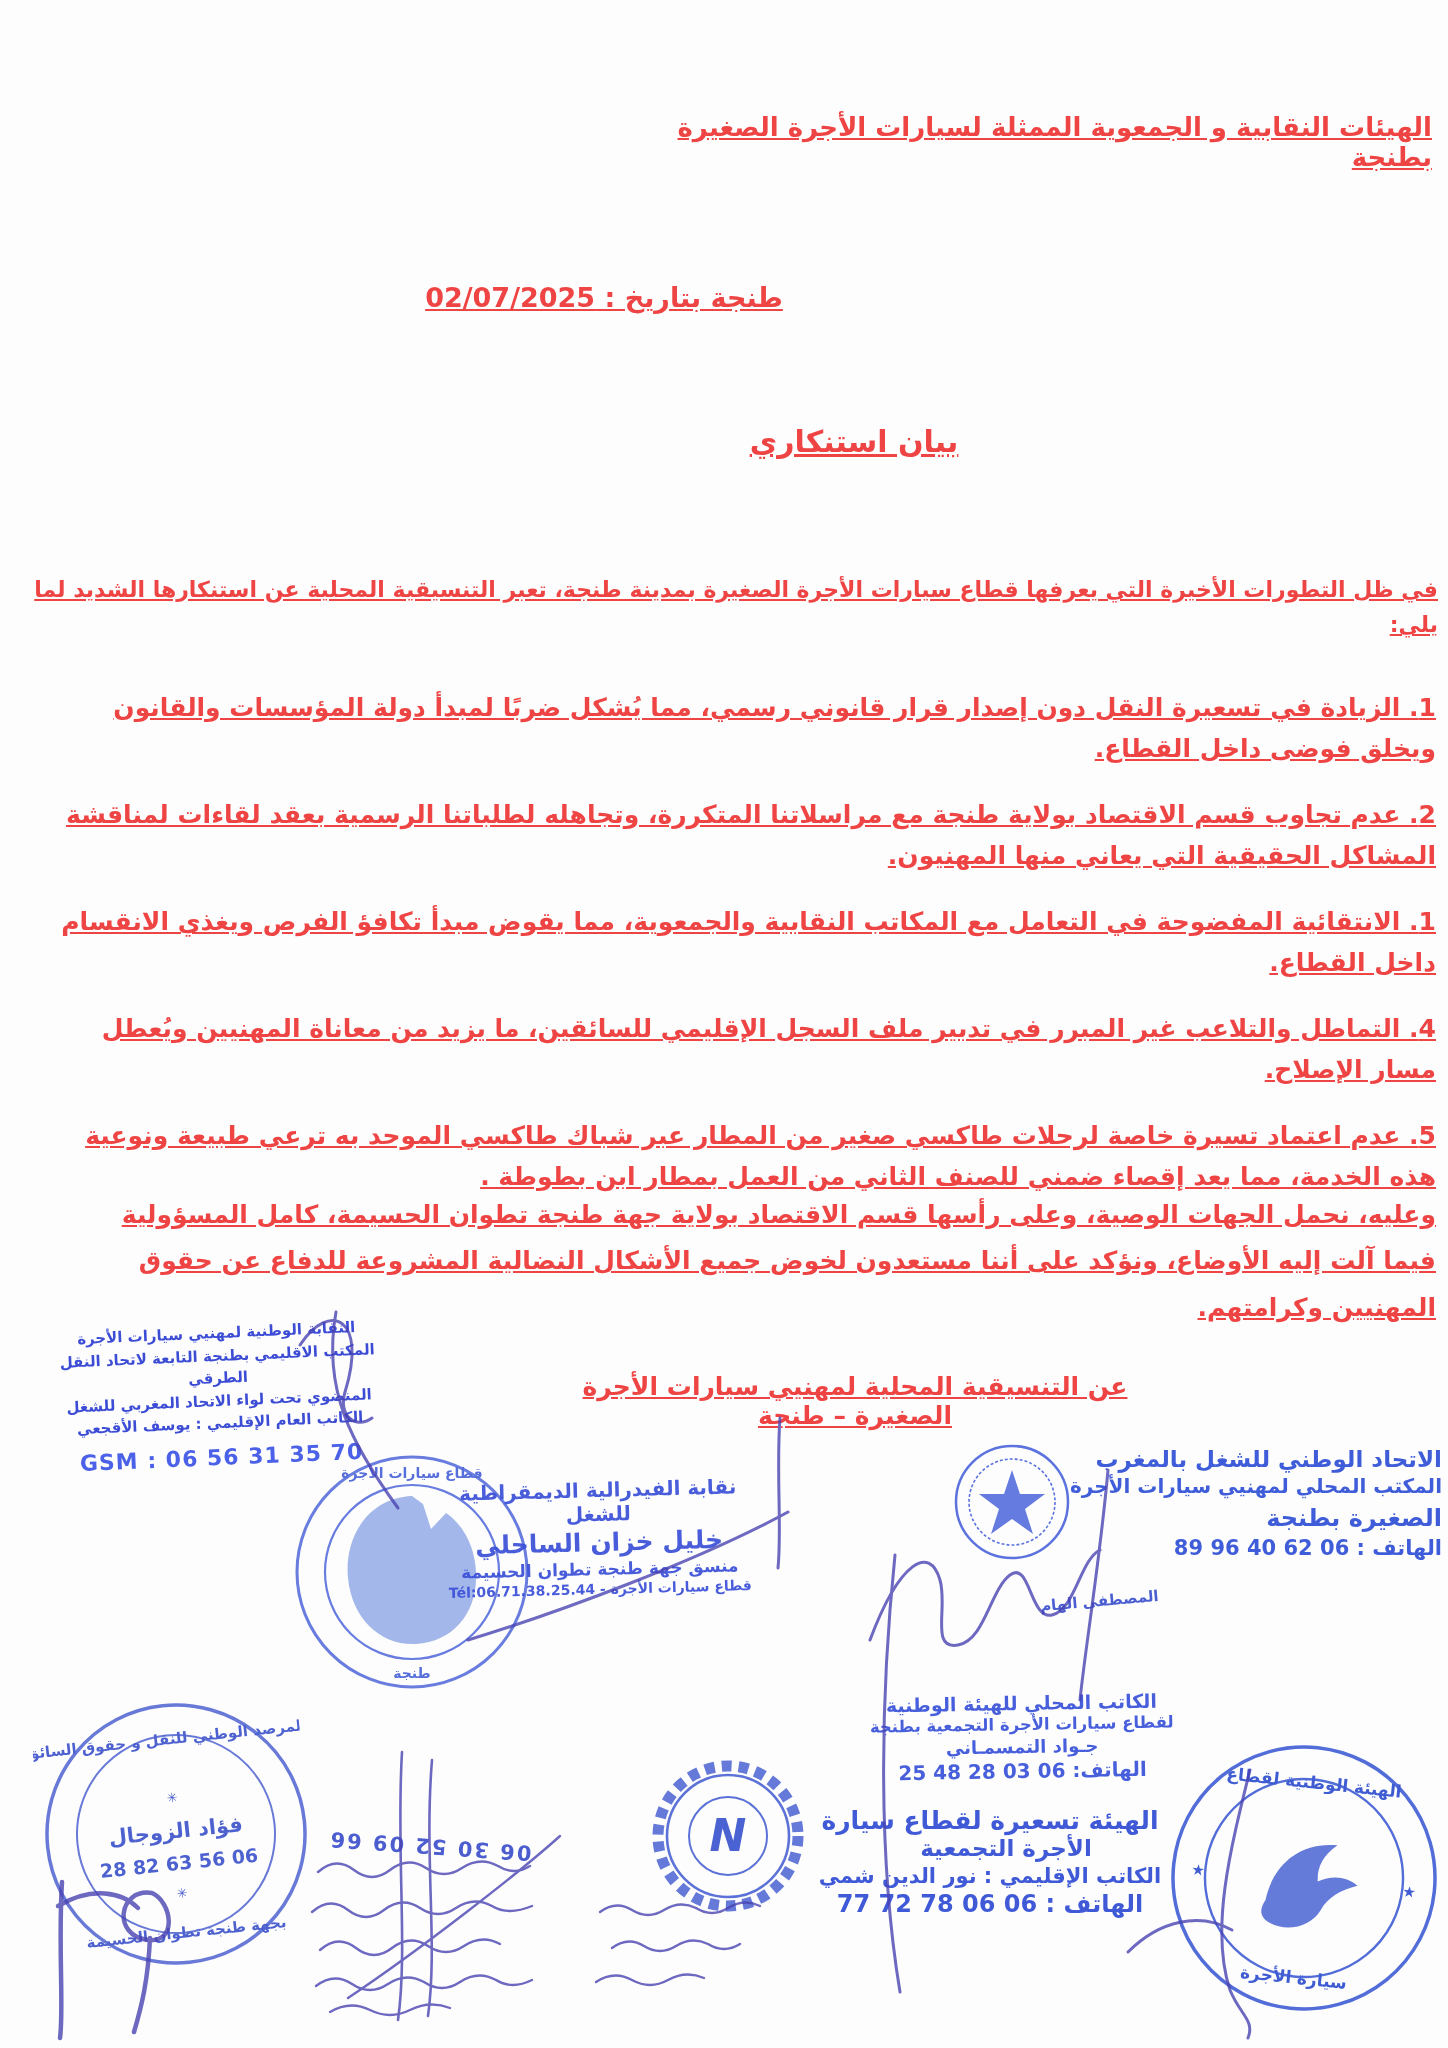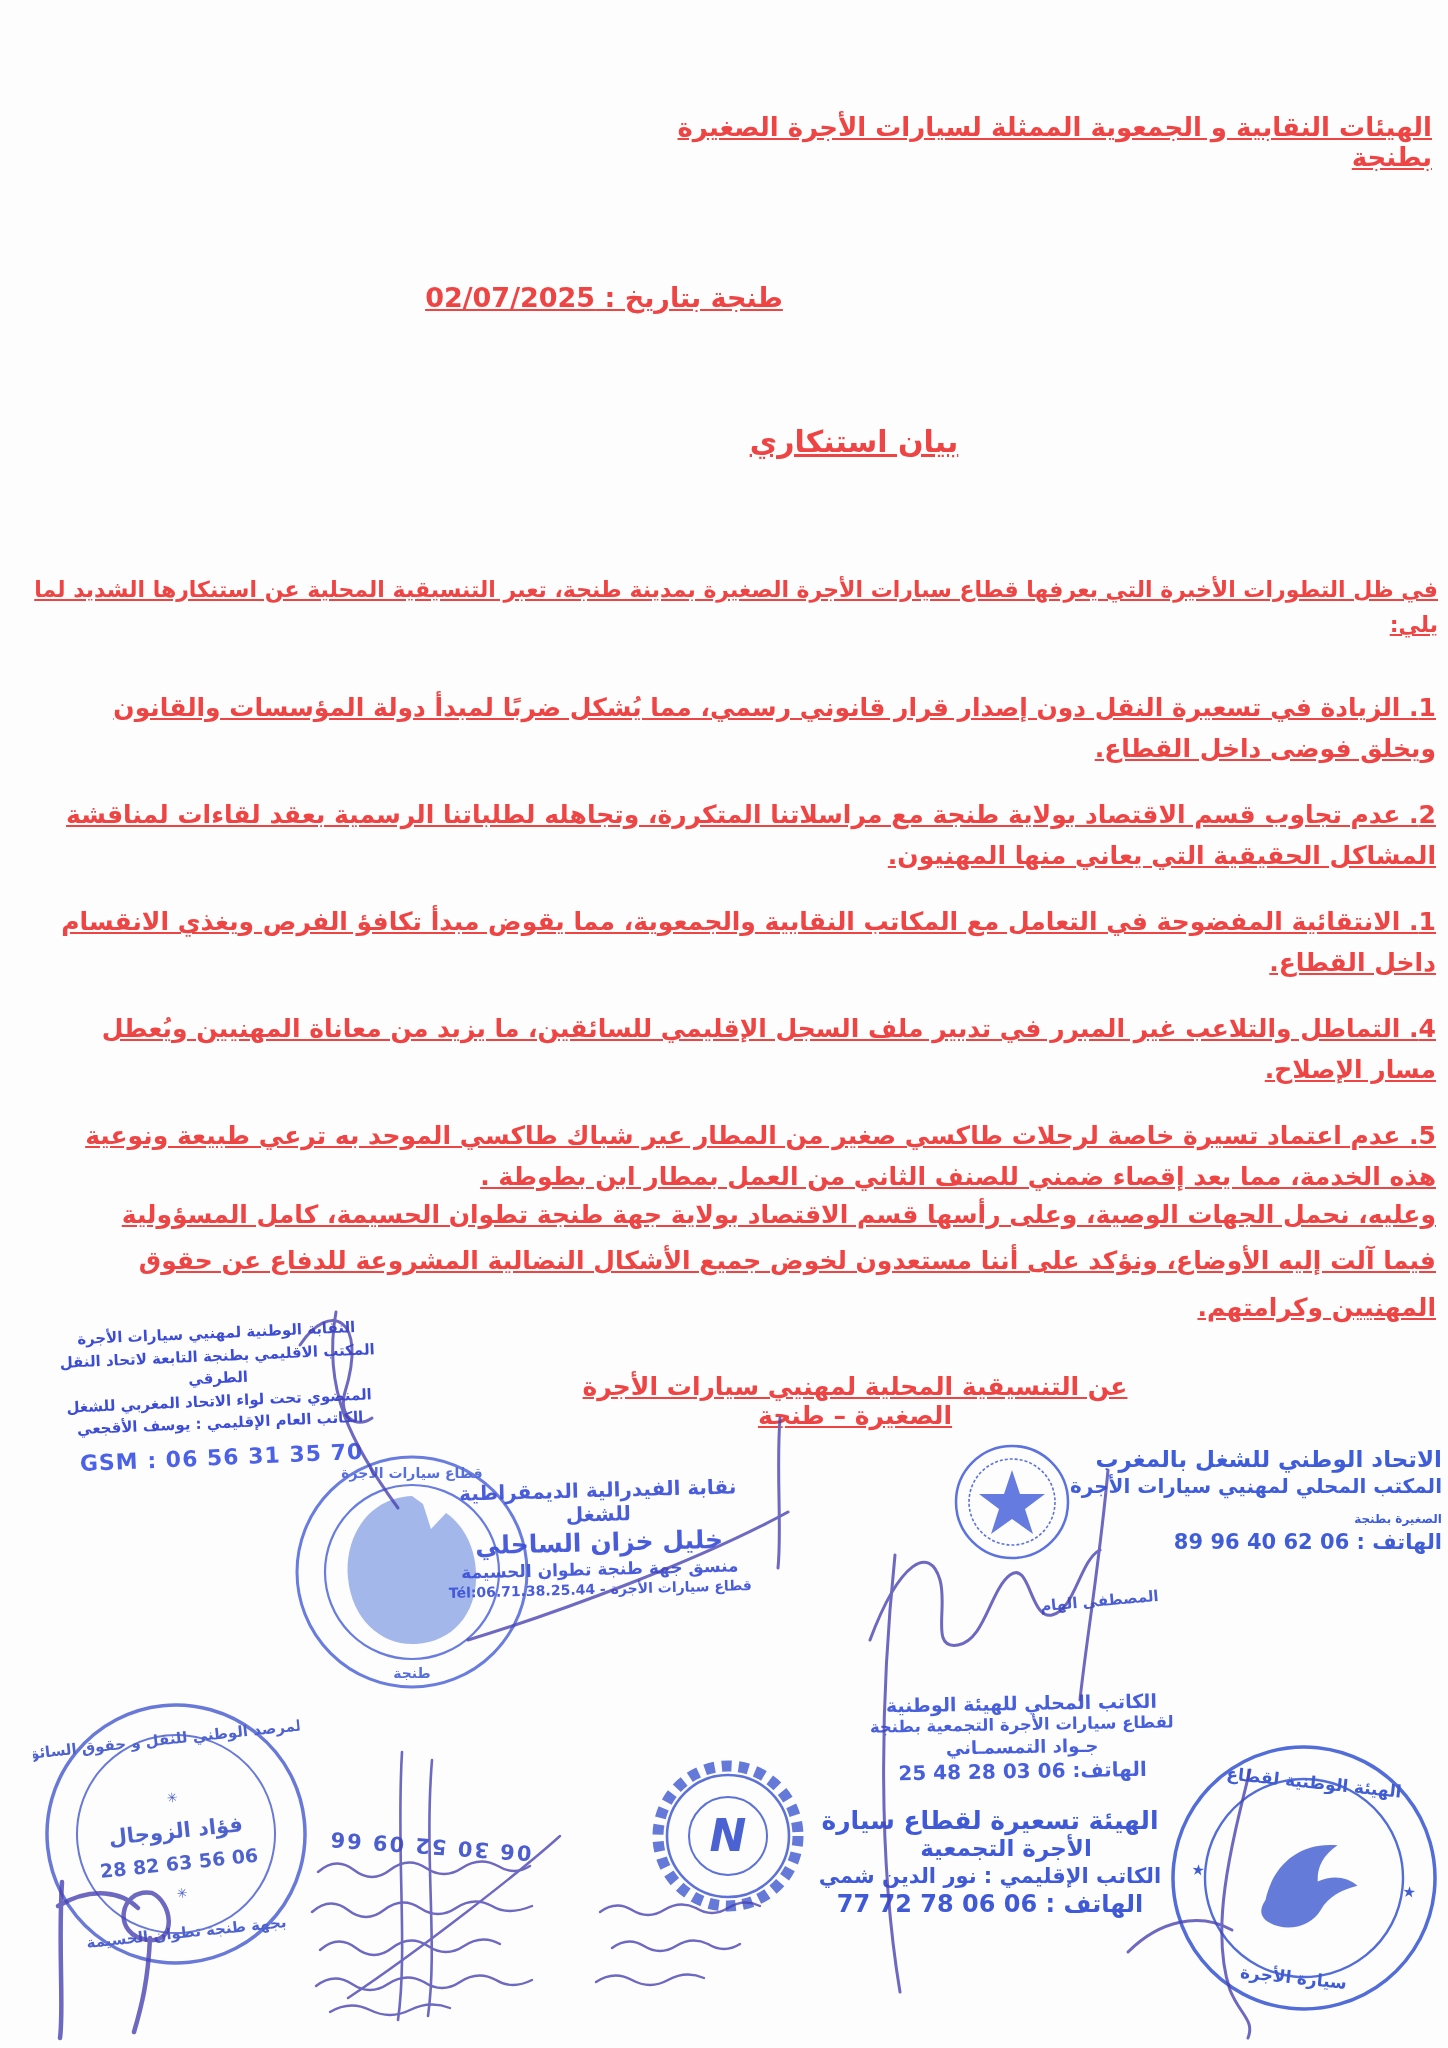--- a/index.html
+++ b/index.html
@@ -26,21 +26,21 @@
   .st-a .s-gsm{font-size:22px;letter-spacing:1px;color:#3c54e6;margin-top:6px;}
   .st-c{left:425px;top:1478px;width:348px;text-align:center;color:#3a4fd8;
         transform:rotate(-1.5deg);font-weight:700;}
   .st-c .s-org{font-size:20px;}
   .st-c .s-name{font-size:25px;margin-top:2px;}
   .st-c .s-role{font-size:17px;margin-top:2px;}
   .st-c .s-tel{font-size:14px;margin-top:2px;direction:ltr;}
   .st-d{left:1062px;top:1446px;width:380px;color:#3050d6;font-weight:700;}
   .st-d .s1{font-size:23px;}
   .st-d .s2{font-size:20px;margin-top:2px;}
-  .st-d .s3{font-size:12px;margin-top:14px;}
+  .st-d .s3{font-size:24px;margin-top:6px;}
   .st-d .s4{font-size:21px;margin-top:4px;}
   .st-d-name{left:1040px;top:1592px;font-size:15px;color:#3b51cf;font-weight:700;transform:rotate(-5deg);}
   .st-i{left:852px;top:1692px;width:340px;text-align:center;color:#3952da;font-weight:700;transform:rotate(-1deg);}
   .st-i .s1{font-size:19px;}
   .st-i .s2{font-size:16.5px;margin-top:1px;}
   .st-i .s-name{font-size:18px;margin-top:2px;}
   .st-i .s-tel{font-size:20px;margin-top:2px;}
   .st-j{left:788px;top:1806px;width:404px;text-align:center;color:#2f4cd4;font-weight:700;}
   .st-j .s1{font-size:25px;}
   .st-j .s2{font-size:23px;margin-left:32px;}

